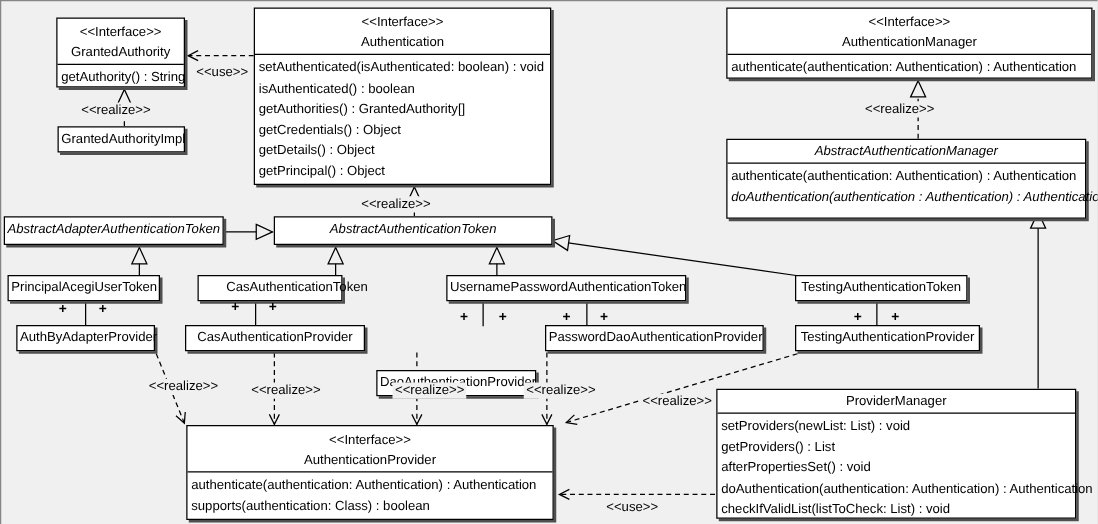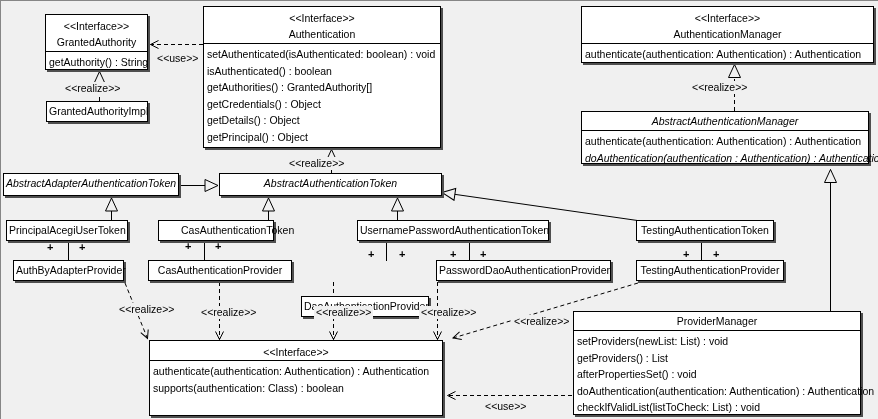--- a/index.html
+++ b/index.html
@@ -100,21 +100,21 @@
   <div class="box" style="left:580px;top:5px;width:293px;height:57px;">
     <div class="hd">
         <div class="st">&lt;&lt;Interface&gt;&gt;</div>
       <div class="nm">AuthenticationManager</div>
       </div>
     <div class="ms">
         <div class="m">authenticate(authentication: Authentication) : Authentication</div>
       </div>
   </div>
 
-  <div class="box" style="left:580px;top:110px;width:288px;height:53px;">
+  <div class="box" style="left:580px;top:110px;width:288px;height:64px;">
     <div class="hd single">
         <div class="nm it">AbstractAuthenticationManager</div>
       </div>
     <div class="ms">
       <div class="m">authenticate(authentication: Authentication) : Authentication</div>
       <div class="m it">doAuthentication(authentication : Authentication) : Authentication</div>
     </div>
   </div>
 
   <div class="box" style="left:2px;top:172px;width:176px;height:23px;">
@@ -172,20 +172,21 @@
   </div>
   <div class="box" style="left:635px;top:259px;width:148px;height:21px;">
     <div class="hd only">
         <div class="nm">TestingAuthenticationProvider</div>
       </div>
   </div>
 
   <div class="box" style="left:148px;top:339px;width:294px;height:76px;">
     <div class="hd">
         <div class="st">&lt;&lt;Interface&gt;&gt;</div>
+      <div class="nm">AuthenticationProvider</div>
       </div>
     <div class="ms">
       <div class="m">authenticate(authentication: Authentication) : Authentication</div>
       <div class="m">supports(authentication: Class) : boolean</div>
     </div>
   </div>
 
   <div class="box" style="left:572px;top:310px;width:288px;height:104px;">
     <div class="hd single">
         <div class="nm">ProviderManager</div>

